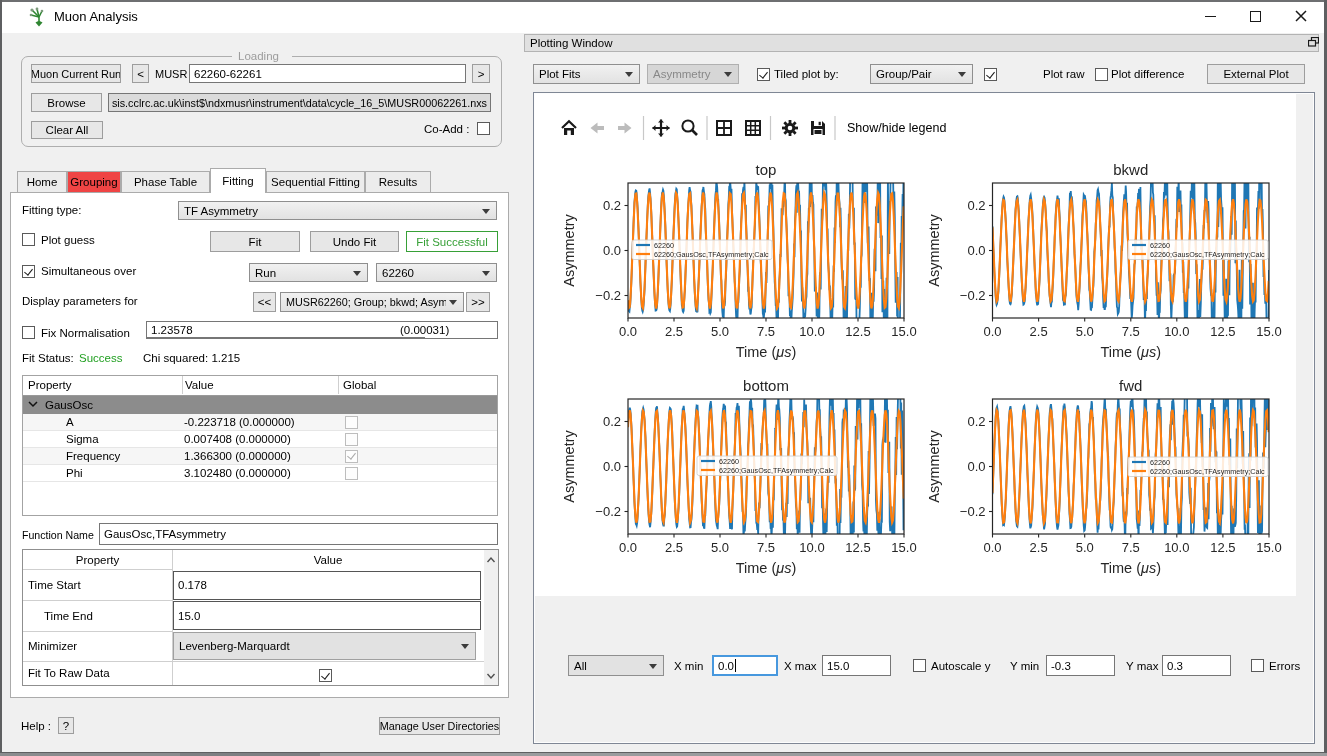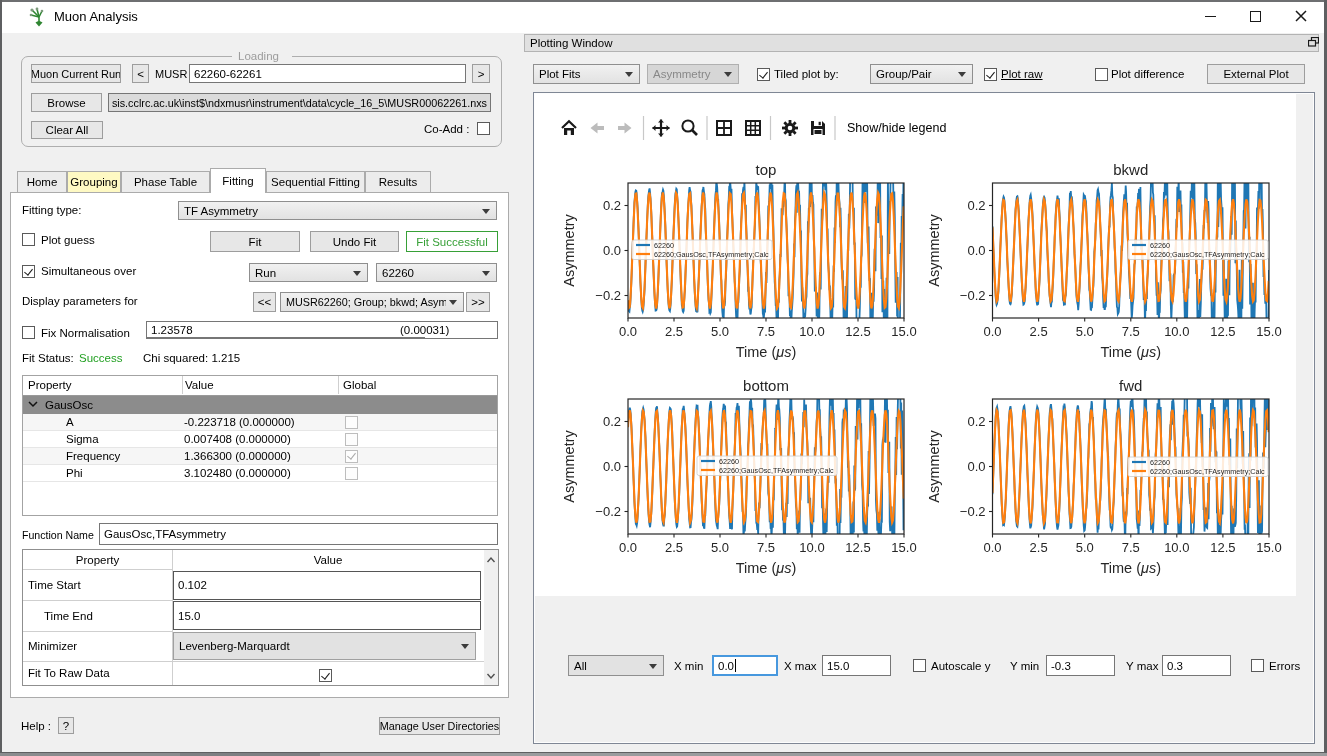--- a/index.html
+++ b/index.html
@@ -56,21 +56,21 @@
 <div class="btn" style="left:472px;top:64px;width:18px;height:19px;">&gt;</div>
 <div class="btn" style="left:31px;top:93px;width:71px;height:19px;">Browse</div>
 <div class="tf" style="left:108px;top:93px;width:383px;height:19px;background:#dbdbdb;">
     <span style="position:absolute;right:3px;font-size:10.8px;">sis.cclrc.ac.uk\inst$\ndxmusr\instrument\data\cycle_16_5\MUSR00062261.nxs</span>
   </div>
 <div class="btn" style="left:31px;top:121px;width:72px;height:18px;">Clear All</div>
 <div class="lbl" style="left:424px;top:121px;height:16px;line-height:16px;">Co-Add :</div>
 <div class="cb" style="left:477px;top:122px;"></div>
 <div class="abs" style="left:10px;top:192px;width:499px;height:506px;background:#fff;border:1px solid #ababab;"></div>
 <div class="abs" style="left:17px;top:171px;width:50px;height:21px;background:#ececec;border:1px solid #ababab;border-bottom:none;display:flex;align-items:center;justify-content:center;">Home</div>
-<div class="abs" style="left:67px;top:171px;width:54px;height:21px;background:#fef9c3;border:1px solid #ababab;border-bottom:none;display:flex;align-items:center;justify-content:center;">Grouping</div>
+<div class="abs" style="left:67px;top:171px;width:54px;height:21px;background:#ef4444;border:1px solid #ababab;border-bottom:none;display:flex;align-items:center;justify-content:center;">Grouping</div>
 <div class="abs" style="left:121px;top:171px;width:89px;height:21px;background:#ececec;border:1px solid #ababab;border-bottom:none;display:flex;align-items:center;justify-content:center;">Phase Table</div>
 <div class="abs" style="left:210px;top:168px;width:56px;height:25px;background:#fff;border:1px solid #ababab;border-bottom:none;display:flex;align-items:center;justify-content:center;z-index:3;">Fitting</div>
 <div class="abs" style="left:266px;top:171px;width:99px;height:21px;background:#ececec;border:1px solid #ababab;border-bottom:none;display:flex;align-items:center;justify-content:center;">Sequential Fitting</div>
 <div class="abs" style="left:365px;top:171px;width:66px;height:21px;background:#ececec;border:1px solid #ababab;border-bottom:none;display:flex;align-items:center;justify-content:center;">Results</div>
 <div class="lbl" style="left:22px;top:202px;height:16px;line-height:16px;">Fitting type:</div>
 <div class="combo" style="left:178px;top:201px;width:319px;height:19px;">
     <span style="">TF Asymmetry</span>
     <span class="arrbg"></span>
     <span class="arr"></span>
   </div>
@@ -143,21 +143,21 @@
 <div class="hline" style="left:23px;top:569px;width:149px;"></div>
 <div class="hline" style="left:23px;top:600px;width:149px;"></div>
 <div class="hline" style="left:23px;top:631px;width:149px;"></div>
 <div class="hline" style="left:23px;top:661px;width:461px;"></div>
 <div class="abs" style="left:23px;top:550px;width:149px;height:19px;display:flex;align-items:center;justify-content:center;">Property</div>
 <div class="abs" style="left:172px;top:550px;width:312px;height:19px;display:flex;align-items:center;justify-content:center;">Value</div>
 <div class="lbl" style="left:28px;top:576.5px;height:16px;line-height:16px;">Time Start</div>
 <div class="lbl" style="left:44px;top:607.5px;height:16px;line-height:16px;">Time End</div>
 <div class="lbl" style="left:28px;top:638px;height:16px;line-height:16px;">Minimizer</div>
 <div class="lbl" style="left:28px;top:665px;height:16px;line-height:16px;">Fit To Raw Data</div>
-<div class="tf" style="left:173px;top:570.5px;width:308px;height:29.0px;border-color:#555;">0.102</div>
+<div class="tf" style="left:173px;top:570.5px;width:308px;height:29.0px;border-color:#555;">0.178</div>
 <div class="tf" style="left:173px;top:601px;width:308px;height:29px;border-color:#555;">15.0</div>
 <div class="combo" style="left:173px;top:631.5px;width:303px;height:28.0px;background:#e2e2e2;border-color:#a0a0a0;">
     <span style="">Levenberg-Marquardt</span>
     <span class="arrbg"></span>
     <span class="arr"></span>
   </div>
 <div class="cb ck" style="left:319px;top:669px;"></div>
 <div class="abs" style="left:484px;top:550px;width:14px;height:135px;background:#f0f0f0;"></div>
 <svg class="abs" style="left:486px;top:556px;" width="10" height="8" viewBox="0 0 10 8">
     <path d="M1.5 6 L5 2 L8.5 6" stroke="#505050" stroke-width="1.4" fill="none"></path>
@@ -185,21 +185,21 @@
     <span class="arr"></span>
   </div>
 <div class="cb ck" style="left:757px;top:68px;"></div>
 <div class="lbl" style="left:774px;top:66px;height:16px;line-height:16px;">Tiled plot by:</div>
 <div class="combo" style="left:870px;top:64px;width:103px;height:20px;">
     <span style="">Group/Pair</span>
     <span class="arrbg"></span>
     <span class="arr"></span>
   </div>
 <div class="cb ck" style="left:984px;top:68px;"></div>
-<div class="lbl" style="left:1001px;top:66px;height:16px;line-height:16px;text-decoration:underline;">Plot raw</div>
+<div class="lbl" style="left:1043px;top:66px;height:16px;line-height:16px;">Plot raw</div>
 <div class="cb" style="left:1095px;top:68px;"></div>
 <div class="lbl" style="left:1111px;top:66px;height:16px;line-height:16px;">Plot difference</div>
 <div class="btn" style="left:1207px;top:64px;width:98px;height:20px;">External Plot</div>
 <div class="abs" style="left:533px;top:92px;width:782px;height:652px;border:1px solid #7f8795;background:#f0f0f0;"></div>
 <div class="abs" style="left:534px;top:93px;width:780px;height:650px;border:1px solid #fdfdfd;background:#f0f0f0;"></div>
 <div class="abs" style="left:535px;top:94px;width:761px;height:502px;background:#fff;"></div>
 <svg class="abs" style="left:0px;top:0px;" width="1327" height="160" viewBox="0 0 1327 160">
     <g transform="translate(561,120)">
       <path d="M1 8 L8 1.2 L15 8" stroke="#1a1a1a" stroke-width="2.2" fill="none"></path>
       <path d="M3 8 L3 15 L6.2 15 L6.2 10.5 L9.8 10.5 L9.8 15 L13 15 L13 8" fill="#1a1a1a"></path>

